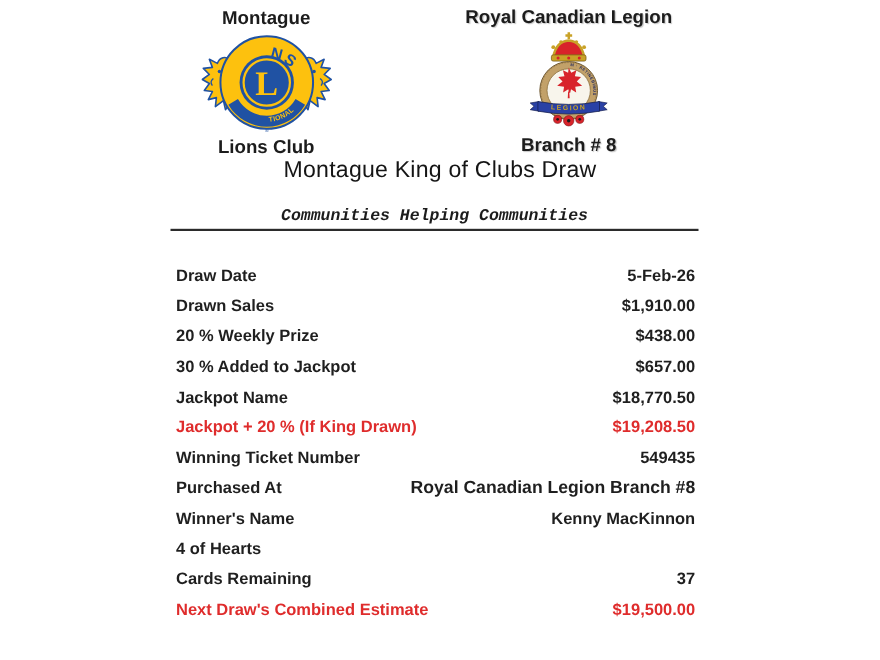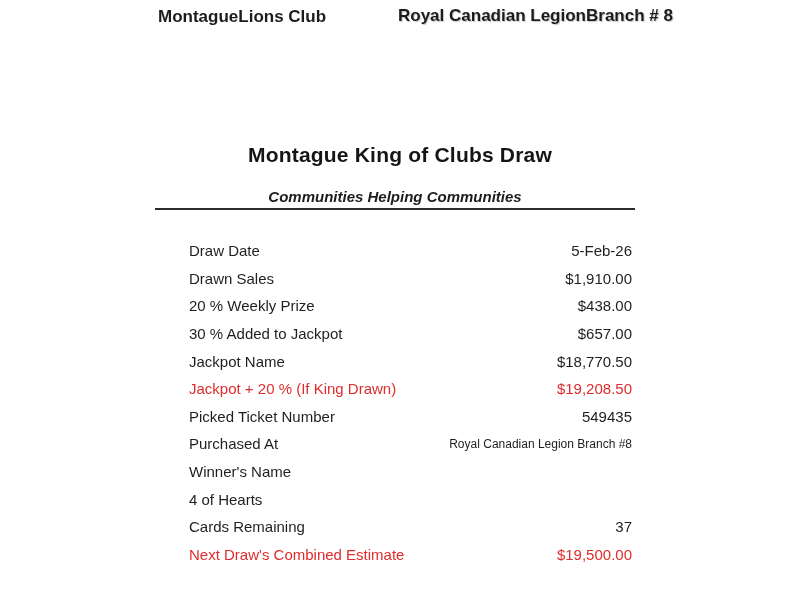--- a/index.html
+++ b/index.html
@@ -5,48 +5,48 @@
   html,body{margin:0;padding:0;}
   body{
     width:800px;height:600px;background:#ffffff;overflow:hidden;
     font-family:"Liberation Sans","DejaVu Sans",sans-serif;
     color:var(--text,#1f1f1f);
     position:relative;
   }
   .page{position:absolute;inset:0;background:#ffffff;}
 
   
-  .org{position:absolute;display:flex;flex-direction:row;align-items:flex-start;}
+  .org{position:absolute;display:flex;flex-direction:column;align-items:center;}
   .org-left{left:158px;top:6px;width:168px;}
   .org-right{left:398px;top:5px;width:238px;}
   .org-title{
     font-size:17px;font-weight:700;line-height:21px;color:#1c1c1c;
     white-space:nowrap;
   }
   .org-right .org-title{text-shadow:1px 1px 1px #c7c7c7;}
   .org-logo{margin:2px 0;}
 
   
   .doc-title{
     position:absolute;left:0;top:143px;width:800px;text-align:center;
-    font-size:21px;font-weight:700;color:#151515;letter-spacing:0.2px;
-  }
-  .subtitle-wrap{position:absolute;left:155px;top:188px;width:480px;text-align:center;}
+    font-size:21px;font-weight:400;color:#151515;letter-spacing:0.2px;
+  }
+  .subtitle-wrap{position:absolute;left:155px;top:188px;width:480px;text-align:center;font-family:Liberation Mono, monospace;}
   .subtitle{font-size:15px;font-weight:700;font-style:italic;color:#1c1c1c;}
   .divider{margin-top:3px;height:2px;background:#2b2b2b;}
 
   
   .draw-table{position:absolute;left:160px;top:237px;width:472px;}
   .row{
     display:flex;justify-content:space-between;align-items:center;
-    height:27.6px;font-size:15px;font-weight:400;color:var(--text,#1f1f1f);margin-left:29px;
+    height:27.6px;font-size:15px;font-weight:700;color:var(--text,#1f1f1f);
   }
   .row .lbl{white-space:nowrap;}
   .row .val{white-space:nowrap;text-align:center;}
-  .row .val.small{font-size:12px;}
+  .row .val.small{font-size:16px;}
   .row.red{color:var(--red,#df2c2c);}
 
   
   .f-lyellow{fill:var(--lions-yellow,#FDC10E);}
   .f-lblue{fill:var(--lions-blue,#2052A3);}
   .s-lblue{stroke:var(--lions-blue,#2052A3);}
   .f-gold{fill:var(--legion-gold,#C2A169);}
   .f-navy{fill:var(--legion-navy,#232B5F);}
   .f-lred{fill:var(--legion-red,#D8232A);}
   .f-bblue{fill:var(--banner-blue,#2A41A5);}
@@ -175,29 +175,30 @@
       </div>
       <div class="row">
         <span class="lbl">Jackpot Name</span>
         <span class="val">$18,770.50</span>
       </div>
       <div class="row red">
         <span class="lbl">Jackpot + 20 % (If King Drawn)</span>
         <span class="val">$19,208.50</span>
       </div>
       <div class="row">
-        <span class="lbl">Picked Ticket Number</span>
+        <span class="lbl">Winning Ticket Number</span>
         <span class="val">549435</span>
       </div>
       <div class="row">
         <span class="lbl">Purchased At</span>
         <span class="val small">Royal Canadian Legion Branch #8</span>
       </div>
       <div class="row">
         <span class="lbl">Winner's Name</span>
+        <span class="val">Kenny MacKinnon</span>
       </div>
       <div class="row">
         <span class="val">4 of Hearts</span>
       </div>
       <div class="row">
         <span class="lbl">Cards Remaining</span>
         <span class="val">37</span>
       </div>
       <div class="row red">
         <span class="lbl">Next Draw's Combined Estimate</span>

